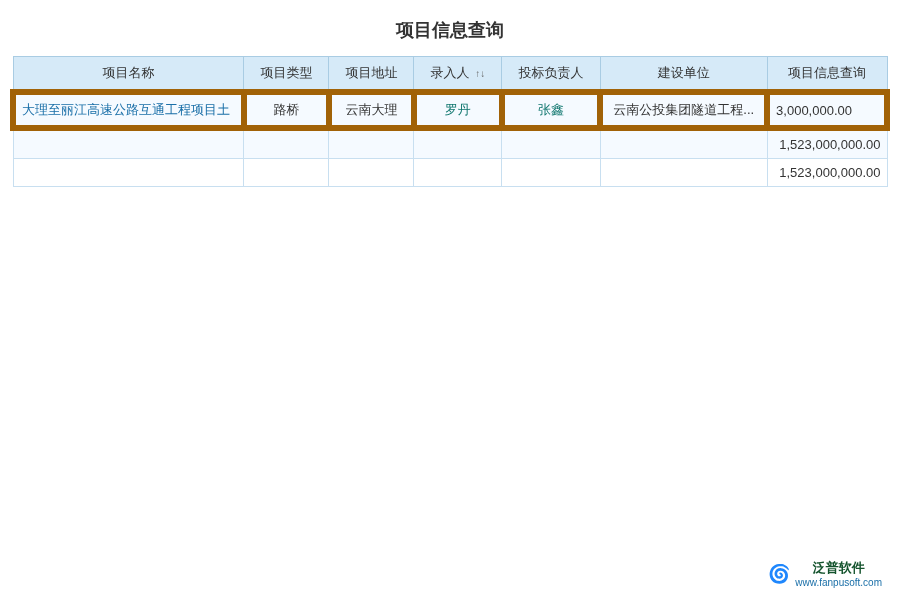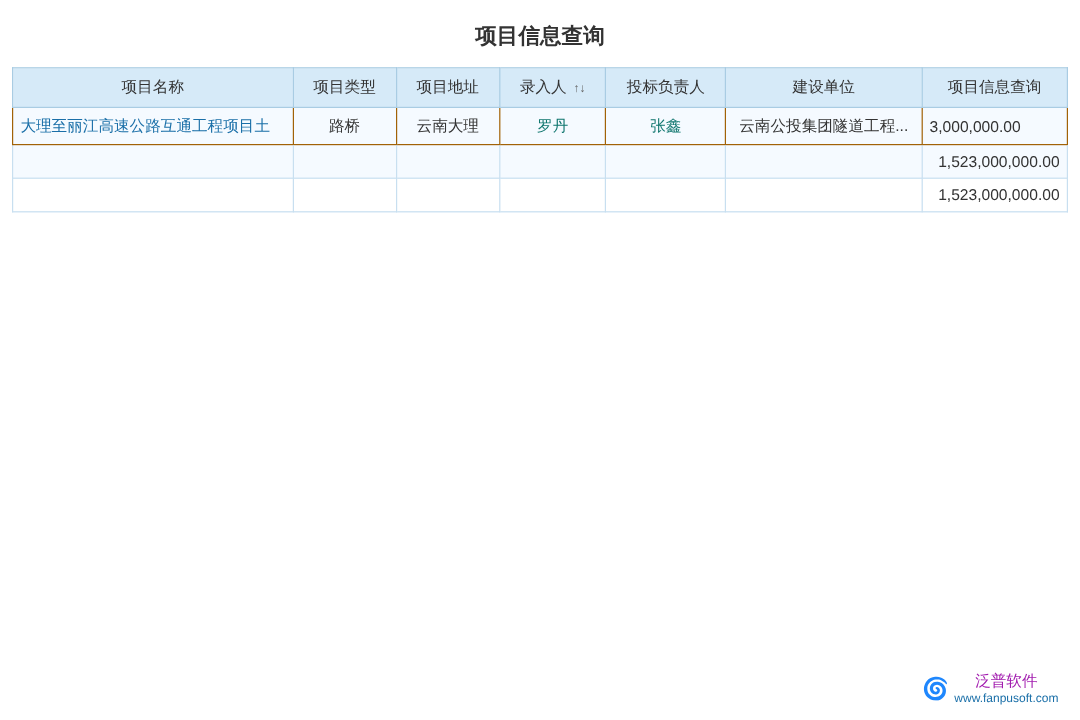--- a/index.html
+++ b/index.html
@@ -52,21 +52,21 @@
 
     tbody tr {
       background-color: #ffffff;
     }
 
     tbody tr:nth-child(odd) {
       background-color: #f5faff;
     }
 
     tbody td {
-      border: 1px solid #a16207;
+      border: 6px solid #a16207;
       padding: 6px 6px;
       text-align: center;
       color: #333;
       white-space: nowrap;
     }
 
     tbody td.project-name {
       text-align: left;
       color: #1a6fa8;
       max-width: 220px;
@@ -111,22 +111,22 @@
       font-size: 14px;
     }
 
     .logo-icon {
       font-size: 18px;
       color: #1a6fa8;
     }
 
     .logo-text {
       font-size: 13px;
-      color: #a21caf;
-      font-weight: normal;
+      color: #14532d;
+      font-weight: bold;
     }
 
     .logo-sub {
       font-size: 10px;
       color: #1a6fa8;
       display: block;
       text-align: left;
     }
 
     .logo-container {

